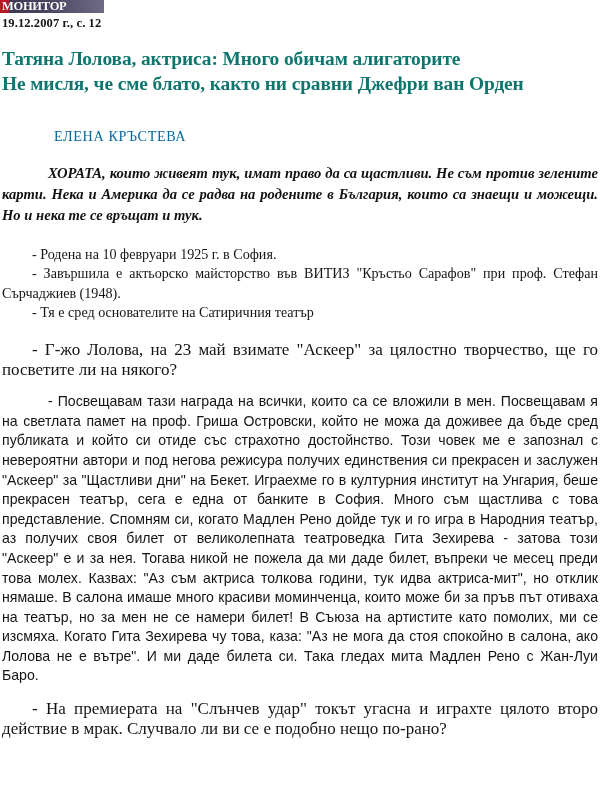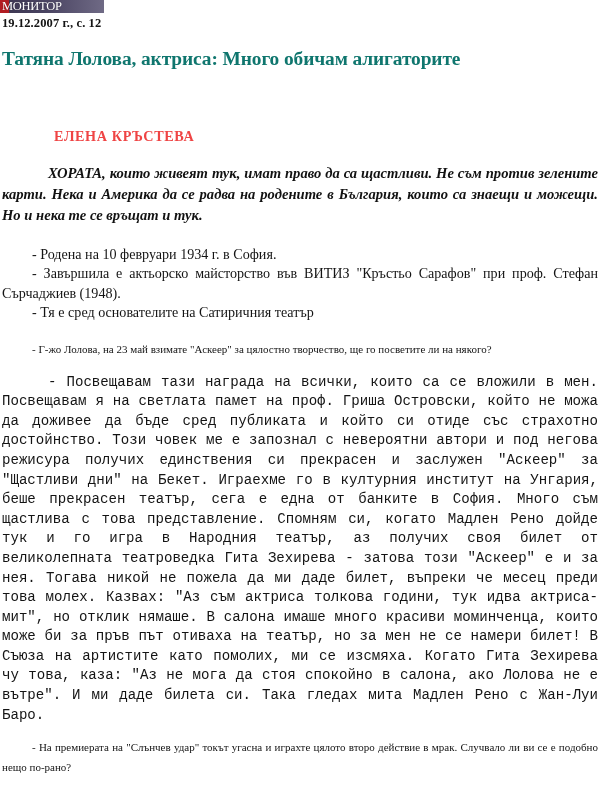--- a/index.html
+++ b/index.html
@@ -42,21 +42,21 @@
     height: 13px;
     background: #b11c22;
   }
   .masthead .wordmark {
     position: absolute;
     left: 2px;
     top: 0px;
     height: 13px;
     line-height: 13px;
     font-family: "Liberation Serif", "DejaVu Serif", serif;
-    font-weight: normal;
+    font-weight: bold;
     font-size: 12.5px;
     letter-spacing: -0.3px;
     color: #ffffff;
     white-space: nowrap;
     text-shadow: 0 0 1px rgba(0,0,0,0.35);
   }
 
   .dateline {
     position: absolute;
     left: 2px;
@@ -89,24 +89,24 @@
   
   .article {
     position: absolute;
     left: 2px;
     top: 128px;
     width: 596px;
   }
 
   .byline {
     font-family: "Liberation Serif", "DejaVu Serif", serif;
-    font-weight: bold;
+    font-weight: normal;
     font-size: 14.2px;
     letter-spacing: 0.6px;
-    color: #ef4444;
+    color: #0369a1;
     margin: 0 0 18px 52px;
   }
 
   .lead {
     font-family: "Liberation Serif", "DejaVu Serif", serif;
     font-weight: bold;
     font-style: italic;
     font-size: 14.6px;
     line-height: 21.2px;
     text-align: justify;
@@ -127,31 +127,31 @@
     text-align: justify;
     color: #141414;
     margin: 0;
     text-indent: 30px;
   }
 
   .qa { margin-top: 17px; }
 
   .q {
     font-family: "Liberation Serif", "DejaVu Serif", serif;
-    font-size: 11px;
+    font-size: 17px;
     line-height: 19.6px;
     text-align: justify;
     text-justify: inter-word;
     color: #141414;
     margin: 0 0 13px 0;
     text-indent: 30px;
   }
 
   .a {
-    font-family: Liberation Mono, monospace;
+    font-family: Liberation Sans, sans-serif;
     font-size: 14.1px;
     line-height: 19.6px;
     text-align: justify;
     text-justify: inter-word;
     color: #141414;
     margin: 0 0 13px 0;
     text-indent: 46px;
   }
 </style>
 </head>
@@ -161,30 +161,31 @@
 
   <div class="masthead">
     <div class="redblock"></div>
     <div class="wordmark">МОНИТОР</div>
   </div>
 
   <div class="dateline">19.12.2007 г., с. 12</div>
 
   <div class="headline">
     <div class="hl">Татяна Лолова, актриса: Много обичам алигаторите</div>
+    <div class="hl">Не мисля, че сме блато, както ни сравни Джефри ван Орден</div>
   </div>
 
   <div class="article">
 
     <div class="byline">ЕЛЕНА КРЪСТЕВА</div>
 
     <p class="lead">ХОРАТА, които живеят тук, имат право да са щастливи. Не съм против зелените карти. Нека и Америка да се радва на родените в България, които са знаещи и можещи. Но и нека те се връщат и тук.</p>
 
     <div class="facts">
-      <p class="fact">- Родена на 10 февруари 1934 г. в София.</p>
+      <p class="fact">- Родена на 10 февруари 1925 г. в София.</p>
       <p class="fact">- Завършила е актьорско майсторство във ВИТИЗ "Кръстьо Сарафов" при проф. Стефан Сърчаджиев (1948).</p>
       <p class="fact">- Тя е сред основателите на Сатиричния театър</p>
     </div>
 
     <div class="qa">
       <p class="q">- Г-жо Лолова, на 23 май взимате "Аскеер" за цялостно творчество, ще го посветите ли на някого?</p>
       <p class="a">- Посвещавам тази награда на всички, които са се вложили в мен. Посвещавам я на светлата памет на проф. Гриша Островски, който не можа да доживее да бъде сред публиката и който си отиде със страхотно достойнство. Този човек ме е запознал с невероятни автори и под негова режисура получих единствения си прекрасен и заслужен "Аскеер" за "Щастливи дни" на Бекет. Играехме го в културния институт на Унгария, беше прекрасен театър, сега е една от банките в София. Много съм щастлива с това представление. Спомням си, когато Мадлен Рено дойде тук и го игра в Народния театър, аз получих своя билет от великолепната театроведка Гита Зехирева - затова този "Аскеер" е и за нея. Тогава никой не пожела да ми даде билет, въпреки че месец преди това молех. Казвах: "Аз съм актриса толкова години, тук идва актриса-мит", но отклик нямаше. В салона имаше много красиви моминченца, които може би за пръв път отиваха на театър, но за мен не се намери билет! В Съюза на артистите като помолих, ми се изсмяха. Когато Гита Зехирева чу това, каза: "Аз не мога да стоя спокойно в салона, ако Лолова не е вътре". И ми даде билета си. Така гледах мита Мадлен Рено с Жан-Луи Баро.</p>
       <p class="q last">- На премиерата на "Слънчев удар" токът угасна и играхте цялото второ действие в мрак. Случвало ли ви се е подобно нещо по-рано?</p>
     </div>
 

